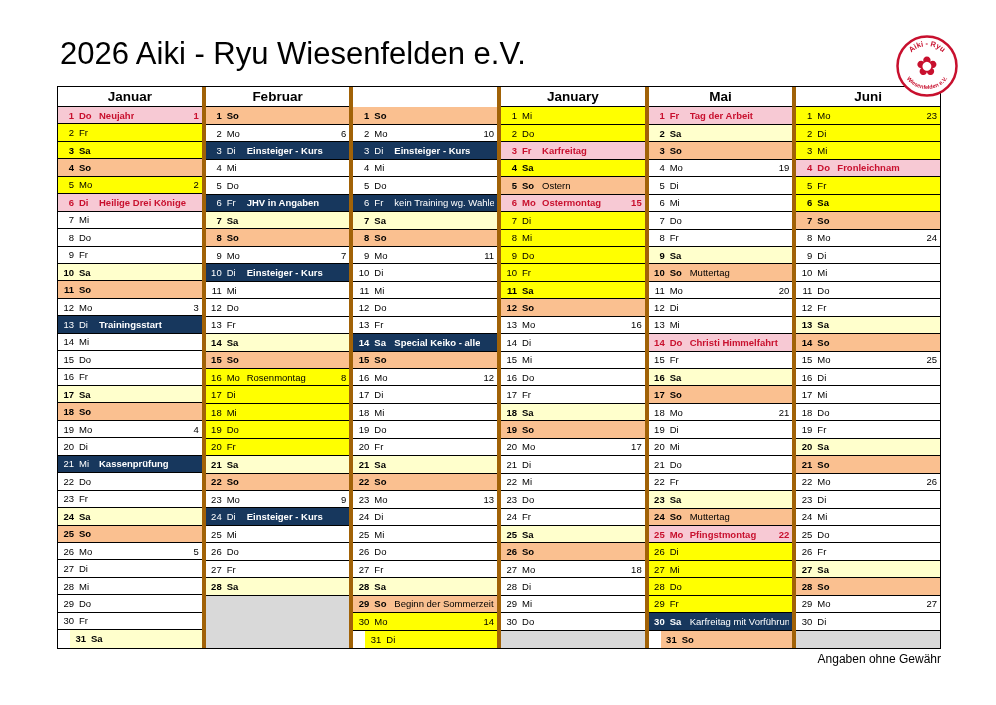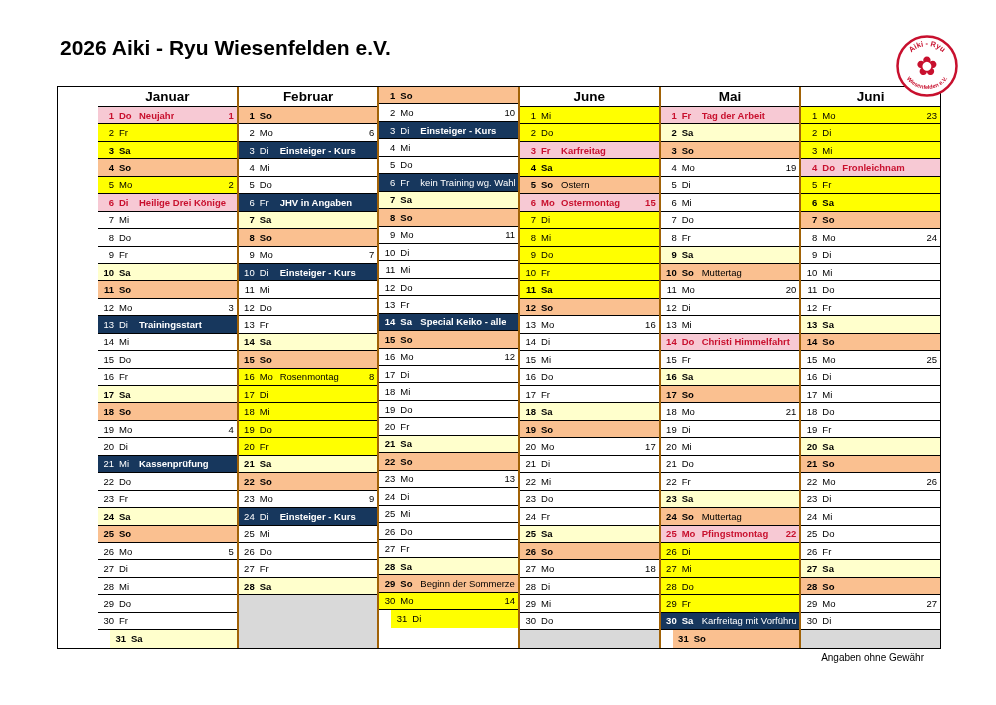--- a/index.html
+++ b/index.html
@@ -1,30 +1,30 @@
 <!DOCTYPE html>
 <html><head>
 <meta charset="utf-8">
 <style>
   html,body{margin:0;padding:0;}
   body{
     width:996px;height:705px;position:relative;background:#fff;overflow:hidden;
     font-family:"Liberation Sans", sans-serif;color:#000;
   }
   .page-title{
-    position:absolute;left:60px;top:36px;font-size:21px;font-weight:bold;
+    position:absolute;left:60px;top:36px;font-size:31px;font-weight:normal;
     letter-spacing:0px;white-space:nowrap;
   }
   .logo{position:absolute;left:895px;top:34px;width:64px;height:64px;z-index:5;}
   .cal{
     position:absolute;left:57px;top:86px;width:884px;height:563px;
-    border:1.5px solid #000;display:flex;box-sizing:border-box;background:#fff;padding-left:40px;
+    border:1.5px solid #000;display:flex;box-sizing:border-box;background:#fff;
   }
   .month{flex:1 1 0;display:flex;flex-direction:column;min-width:0;}
-  .month + .month{border-left:2px solid #a16207;}
+  .month + .month{border-left:4px solid #a16207;justify-content:flex-end;}
   .mh{
     height:20px;line-height:20px;text-align:center;font-weight:bold;font-size:13.5px;
     border-bottom:1px solid #000;background:#fff;flex:0 0 auto;box-sizing:border-box;
   }
   .dr{
     height:17.45px;box-sizing:border-box;display:flex;align-items:center;
     border-bottom:1px solid #000;font-size:9.5px;padding:0 3px 0 4px;
     overflow:hidden;white-space:nowrap;flex:0 0 auto;
   }
   .month .dr:last-child{border-bottom:none;margin-left:12px;}
@@ -36,22 +36,22 @@
   .t-n{background:#ffffff;}
   .t-y,.t-ys{background:#ffff00;}
   .t-sa{background:#ffffcc;}
   .t-so{background:#fac090;}
   .t-hol{background:#f7c9d4;color:#c8102e;font-weight:bold;}
   .t-ev,.t-evn{background:#17375d;color:#ffffff;}
   .t-ev .de{font-weight:bold;}
   .t-evn .de{font-weight:normal;}
   .gray{background:#d9d9d9;flex:0 0 auto;}
   .footer-note{
-    position:absolute;left:40px;top:652px;width:884px;text-align:right;
-    font-size:10px;color:#000;
+    position:absolute;left:57px;top:652px;width:884px;text-align:right;
+    font-size:12px;color:#000;
   }
 </style>
 </head>
 <body>
 
 <div class="page-title">2026 Aiki - Ryu Wiesenfelden e.V.</div>
 
 <div class="logo">
   <svg width="64" height="64" viewBox="0 0 64 64">
     <circle cx="32" cy="32" r="29.5" fill="#ffffff" stroke="#c8102e" stroke-width="2.5"></circle>
@@ -460,21 +460,21 @@
         <span class="dn">30</span>
         <span class="dw">Mo</span>
         <span class="wkn">14</span>
       </div>
       <div class="dr t-y">
         <span class="dn">31</span>
         <span class="dw">Di</span>
       </div>
     </div>
     <div class="month">
-      <div class="mh">June</div>
+      <div class="mh">January</div>
       <div class="dr t-y">
         <span class="dn">1</span>
         <span class="dw">Mi</span>
       </div>
       <div class="dr t-y">
         <span class="dn">2</span>
         <span class="dw">Do</span>
       </div>
       <div class="dr t-hol">
         <span class="dn b">3</span>

